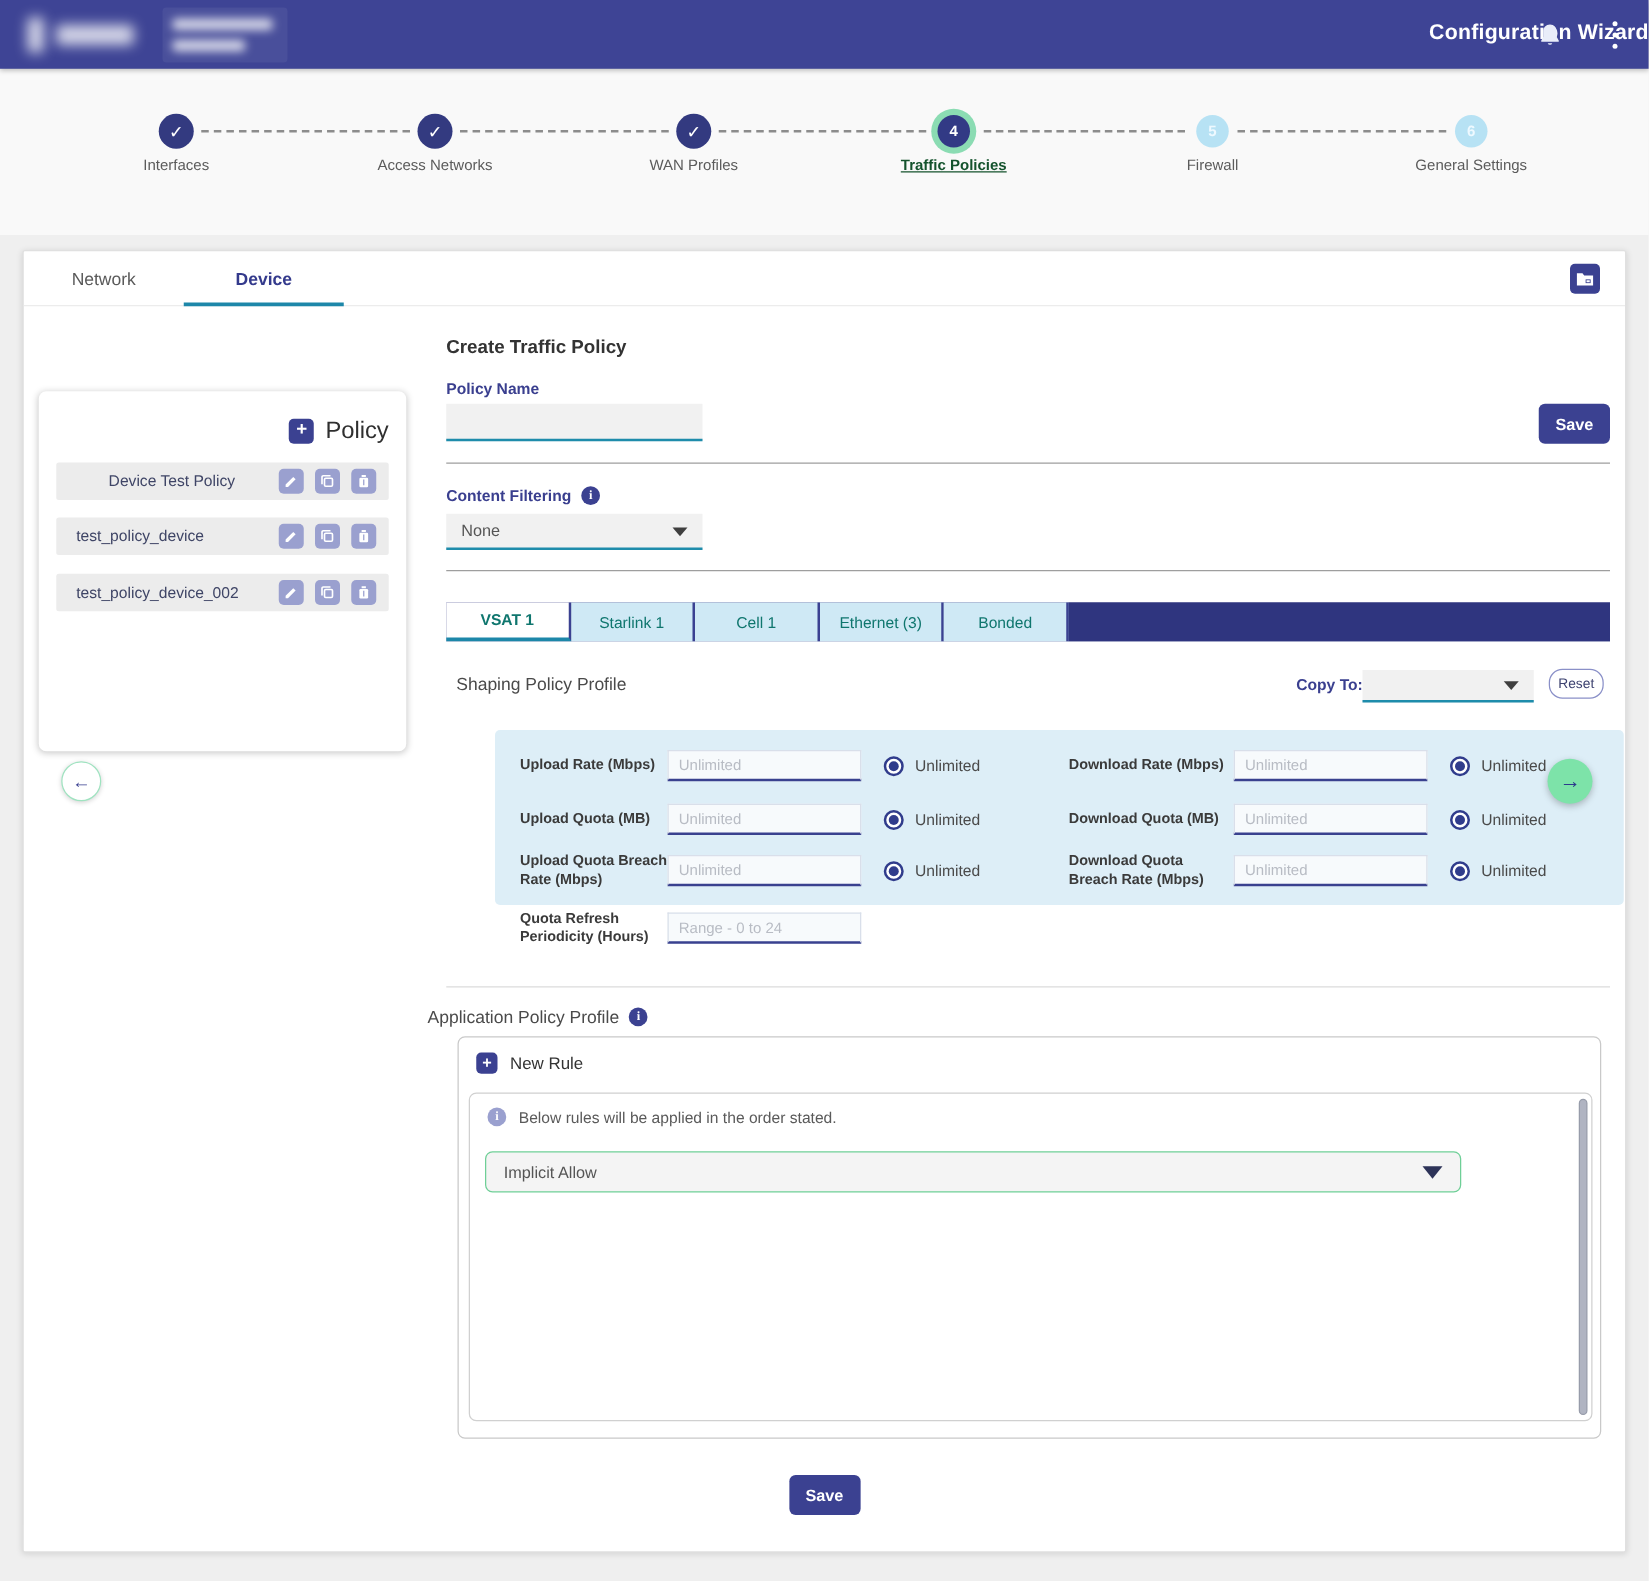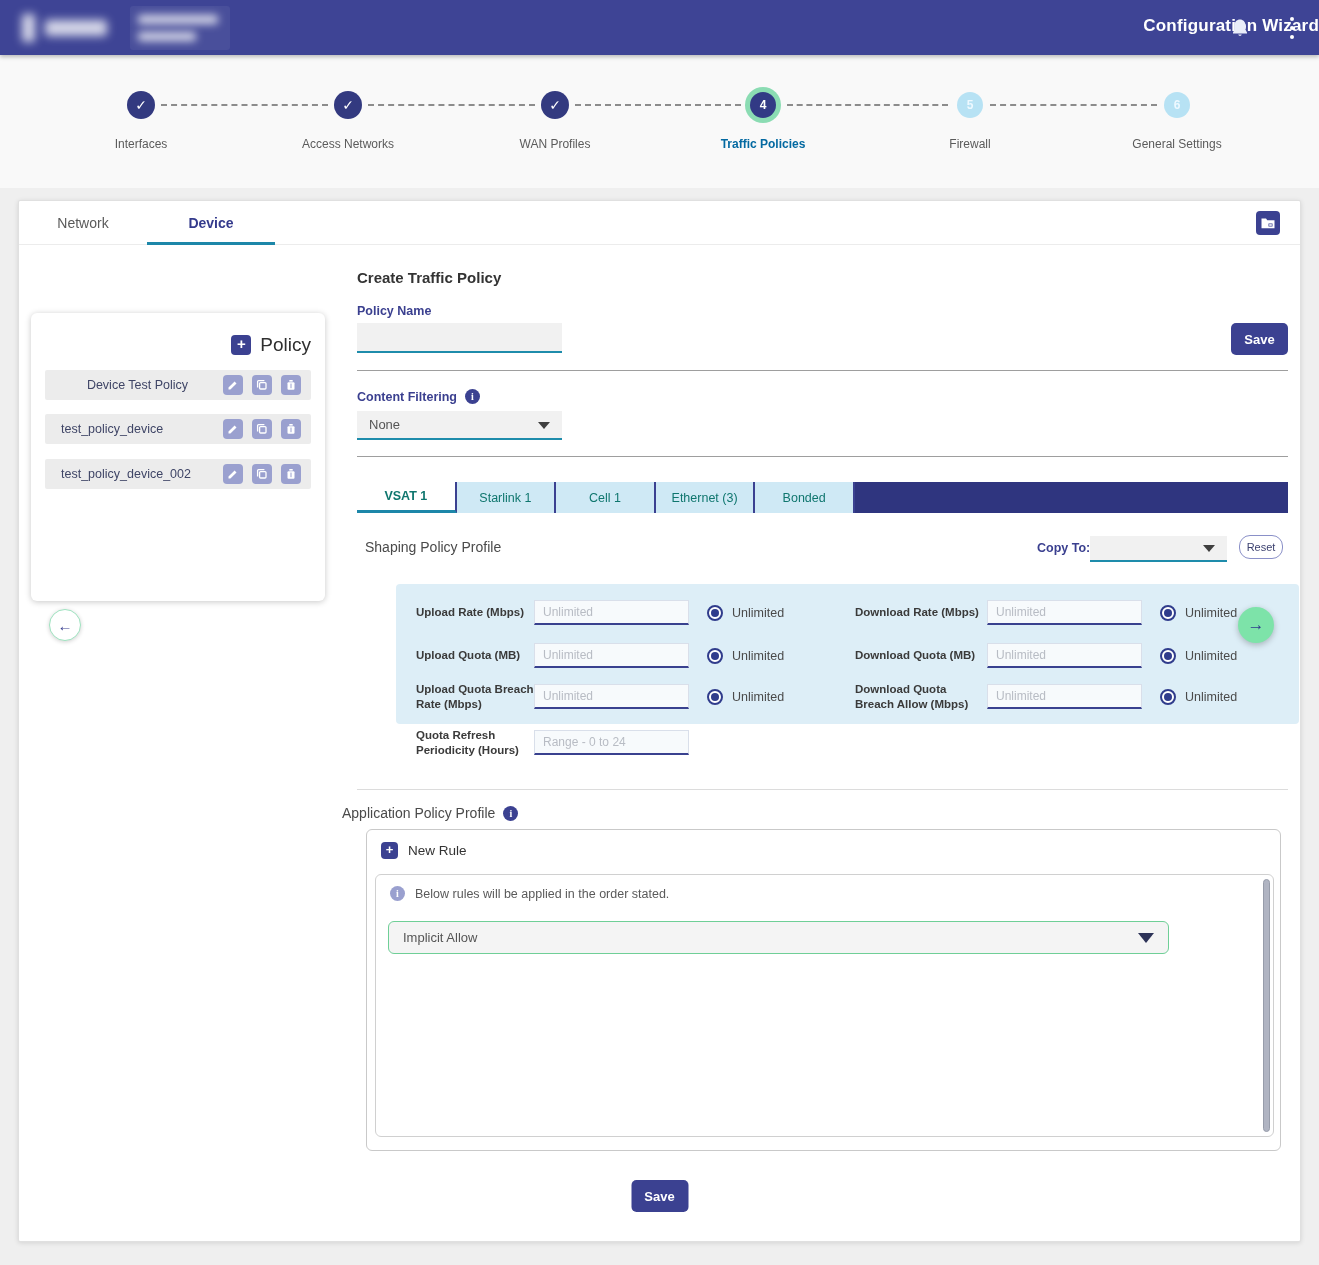--- a/index.html
+++ b/index.html
@@ -33,22 +33,22 @@
   .hdr-kebab {
     position:absolute; right:22px; top:17px; width:10px; height:22px;
     display:flex; flex-direction:column; justify-content:space-between; align-items:center; cursor:pointer;
   }
   .hdr-kebab i { width:4px; height:4px; border-radius:50%; background:#fff; }
 
   
   .stepper { position:absolute; top:55px; left:0; width:1319px; height:133px; background:#f9f9f9; }
   .step { position:absolute; top:30px; width:180px; text-align:center; }
   .step .circle-wrap { height:40px; display:flex; align-items:center; justify-content:center; }
-  .step .label { margin-top:12px; font-size:12px; color:#5b5b5b; }
-  .step.active .label { color:#0369a1; font-weight:bold; }
+  .step .label { font-size:12px; color:#5b5b5b; }
+  .step.active .label { color:#14532d; font-weight:bold;text-decoration:underline; }
   .c-done {
     width:28px; height:28px; border-radius:50%; background:#333a80;
     color:#fff; font-size:14px; display:flex; align-items:center; justify-content:center;
   }
   .c-active-ring {
     width:36px; height:36px; border-radius:50%; background:#8bdcb3;
     display:flex; align-items:center; justify-content:center;
   }
   .c-active-inner {
     width:26px; height:26px; border-radius:50%; background:#323a85;
@@ -465,21 +465,21 @@
 
     <div class="srow sr3">
       <span class="flabel">Upload Quota Breach Rate (Mbps)</span>
       <input class="panel-input" placeholder="Unlimited" style="">
       <span class="radio-group">
         <span class="radio-outer">
             <span class="radio-inner"></span>
           </span>
         <span class="radio-lbl">Unlimited</span>
       </span>
-      <span class="flabel flabel2">Download Quota Breach Allow (Mbps)</span>
+      <span class="flabel flabel2">Download Quota Breach Rate (Mbps)</span>
       <input class="panel-input" placeholder="Unlimited" style="">
       <span class="radio-group">
         <span class="radio-outer">
             <span class="radio-inner"></span>
           </span>
         <span class="radio-lbl">Unlimited</span>
       </span>
     </div>
 
     <div class="srow sr4">

